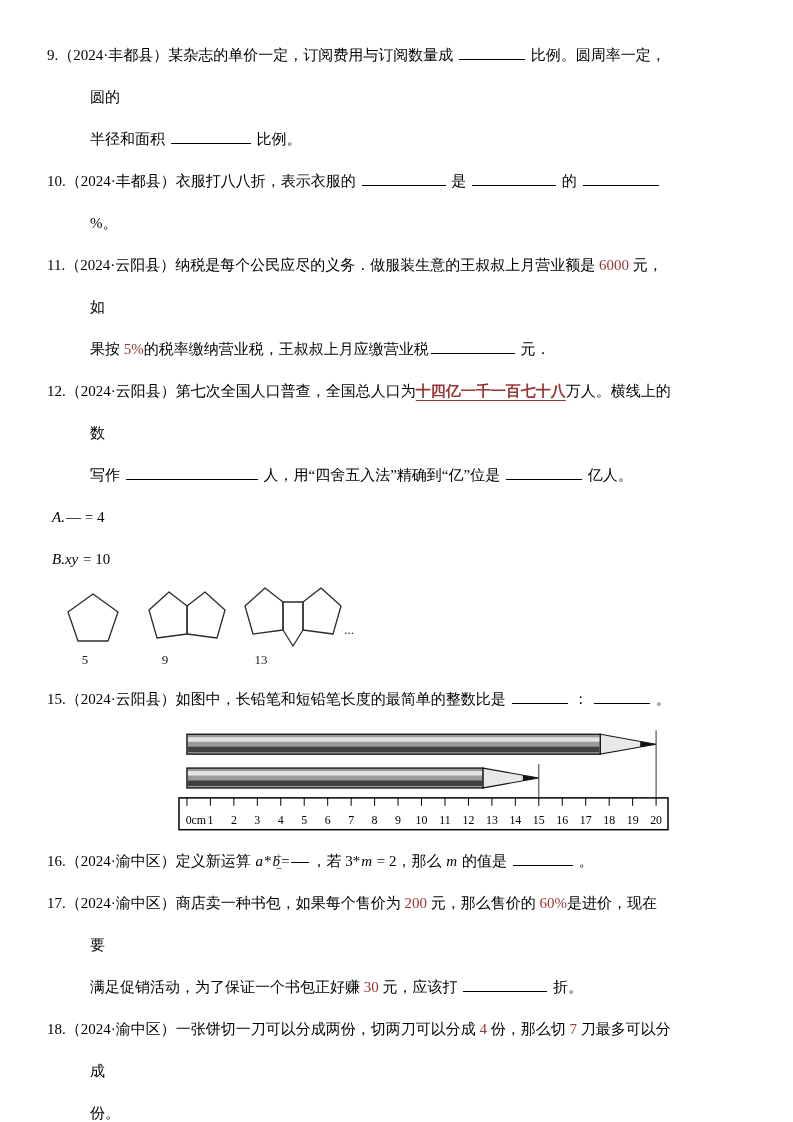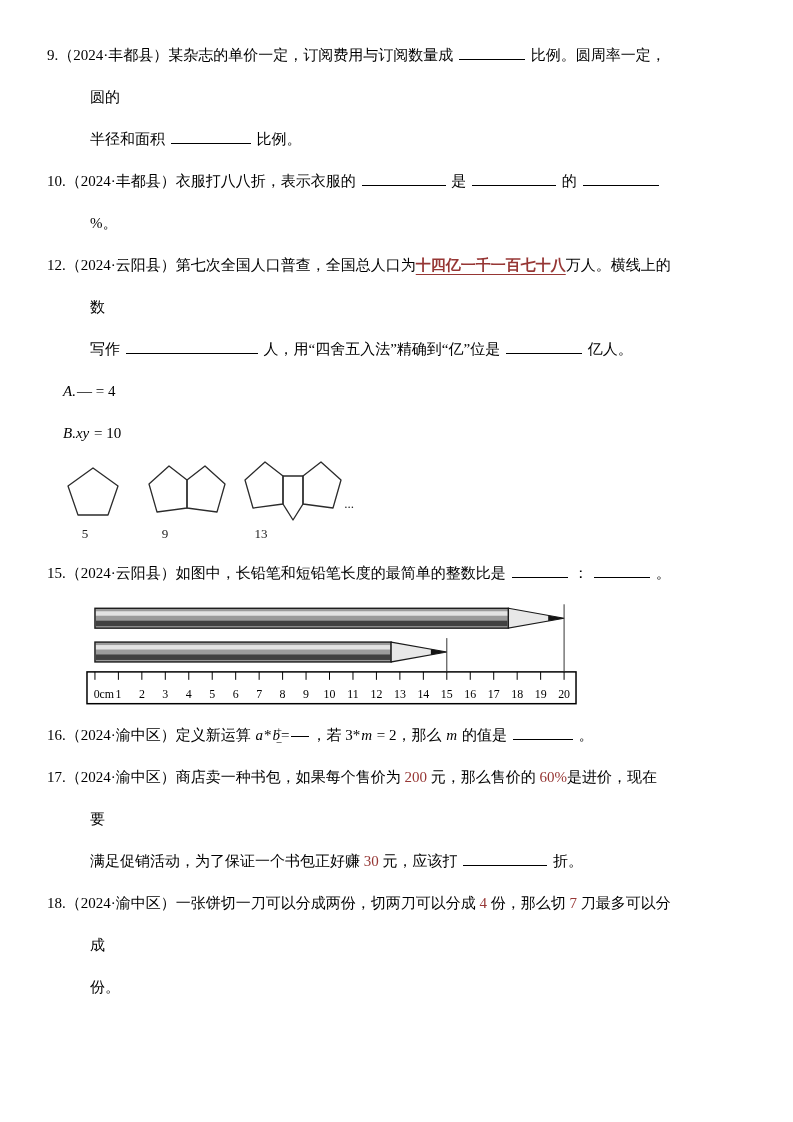--- a/index.html
+++ b/index.html
@@ -4,48 +4,49 @@
 <style>
   html,body{margin:0;padding:0;background:#ffffff;}
   .page{
     position:relative;
     width:711px;min-height:1122px;background:#ffffff;box-sizing:border-box;
     padding:34px 40px 20px 47px;
     font-family:"Liberation Serif","DejaVu Serif",serif;
     font-size:15px;color:#000;
   }
   .q{line-height:42px;padding-left:43px;text-indent:-43px;}
-  .opt{line-height:42px;margin-left:15px;}
+  .opt{line-height:42px;margin-left:4px;}
   .run{}
   .num{color:var(--num-red,#963634);}
   .var{font-style:italic;padding:0 1px;}
   .und{text-decoration:underline;text-underline-offset:4px;font-weight:bold;}
   .blank{
     display:inline-block;height:1em;border-bottom:1px solid #000;
     vertical-align:baseline;margin:0 2px;
   }
   .frac{
     display:inline-block;text-align:center;vertical-align:-0.55em;
     line-height:1;font-size:11px;margin:0 2px;
   }
   .frac .ftop{display:block;min-width:12px;min-height:11px;padding:0 3px;border-bottom:1px solid #000;}
   .frac .fbot{display:block;min-width:12px;min-height:11px;padding:0 3px;}
   .fig-pent{margin:2px 0 4px 18px;}
-  .fig-ruler{margin:8px 0 4px 38px;}
+  .fig-ruler{margin:8px 0 4px 38px;text-align:right;}
   .pg{fill:none;stroke:#2b2b2b;stroke-width:1.3;stroke-linejoin:round;}
   .plabel{font-family:"Liberation Serif",serif;font-size:13px;fill:#222;text-anchor:middle;}
   .rlabel{font-family:"Liberation Serif",serif;font-size:12px;fill:#000;text-anchor:middle;}
 </style>
 </head>
 <body>
 
 <div class="page">
 
   <div class="q"><span class="run">9.（2024·丰都县）某杂志的单价一定，订阅费用与订阅数量成 </span><span class="blank" style="width: 66px;"></span><span class="run"> 比例。圆周率一定，圆的</span><br><span class="run">半径和面积 </span><span class="blank" style="width: 80px;"></span><span class="run"> 比例。</span></div>
   <div class="q"><span class="run">10.（2024·丰都县）衣服打八八折，表示衣服的 </span><span class="blank" style="width: 84px;"></span><span class="run"> 是 </span><span class="blank" style="width: 84px;"></span><span class="run"> 的 </span><span class="blank" style="width: 76px;"></span><span class="run"> %。</span></div>
+  <div class="q"><span class="run">11.（2024·云阳县）纳税是每个公民应尽的义务．做服装生意的王叔叔上月营业额是 </span><span class="num">6000</span><span class="run"> 元，如</span><br><span class="run">果按 </span><span class="num">5%</span><span class="run">的税率缴纳营业税，王叔叔上月应缴营业税</span><span class="blank" style="width: 84px;"></span><span class="run"> 元．</span></div>
   <div class="q"><span class="run">12.（2024·云阳县）第七次全国人口普查，全国总人口为</span><span class="num und">十四亿一千一百七十八</span><span class="run">万人。横线上的数</span><br><span class="run">写作 </span><span class="blank" style="width: 132px;"></span><span class="run"> 人，用“四舍五入法”精确到“亿”位是 </span><span class="blank" style="width: 76px;"></span><span class="run"> 亿人。</span></div>
   <div class="opt"><span class="var">A.</span><span class="run">— = 4</span></div>
   <div class="opt"><span class="var">B.xy</span><span class="run"> = 10</span></div>
 
   <div class="fig-pent">
     <svg viewBox="0 0 300 88" width="300" height="88">
       <g>
         <polygon class="pg" points="28,12 3,30 13,59 43,59 53,30"></polygon>
       </g>
       <g transform="translate(84,8)">

